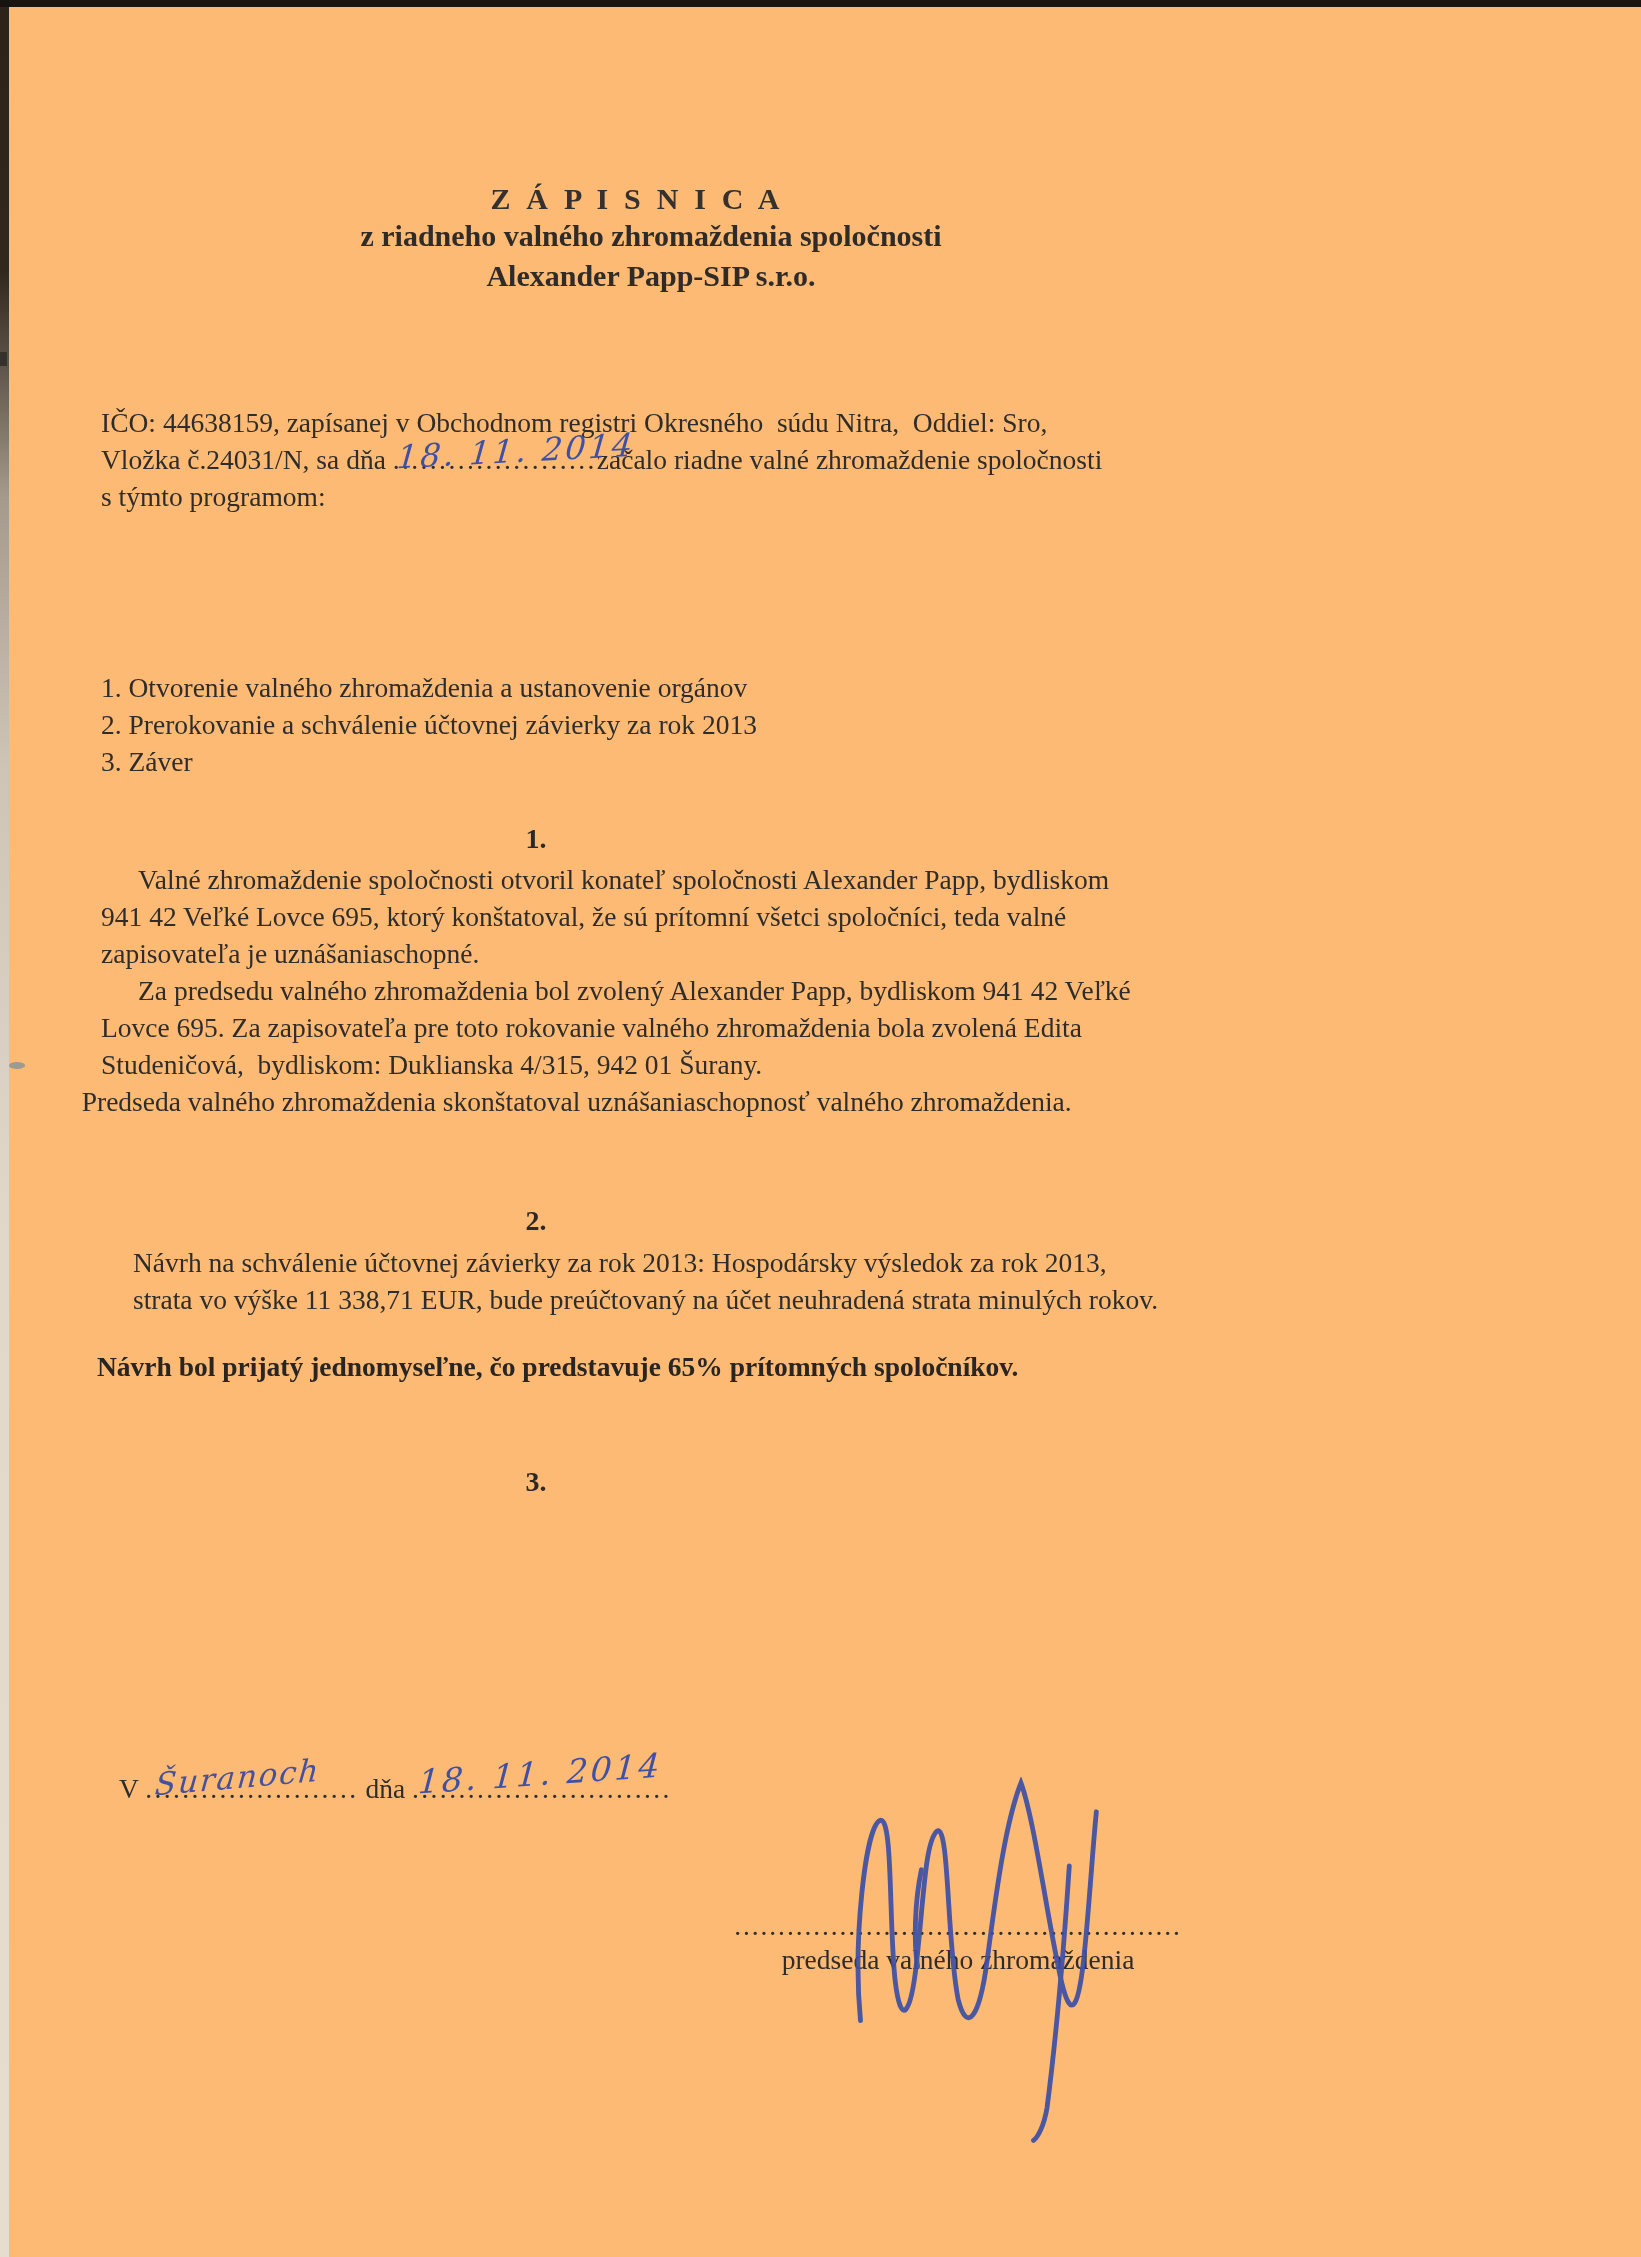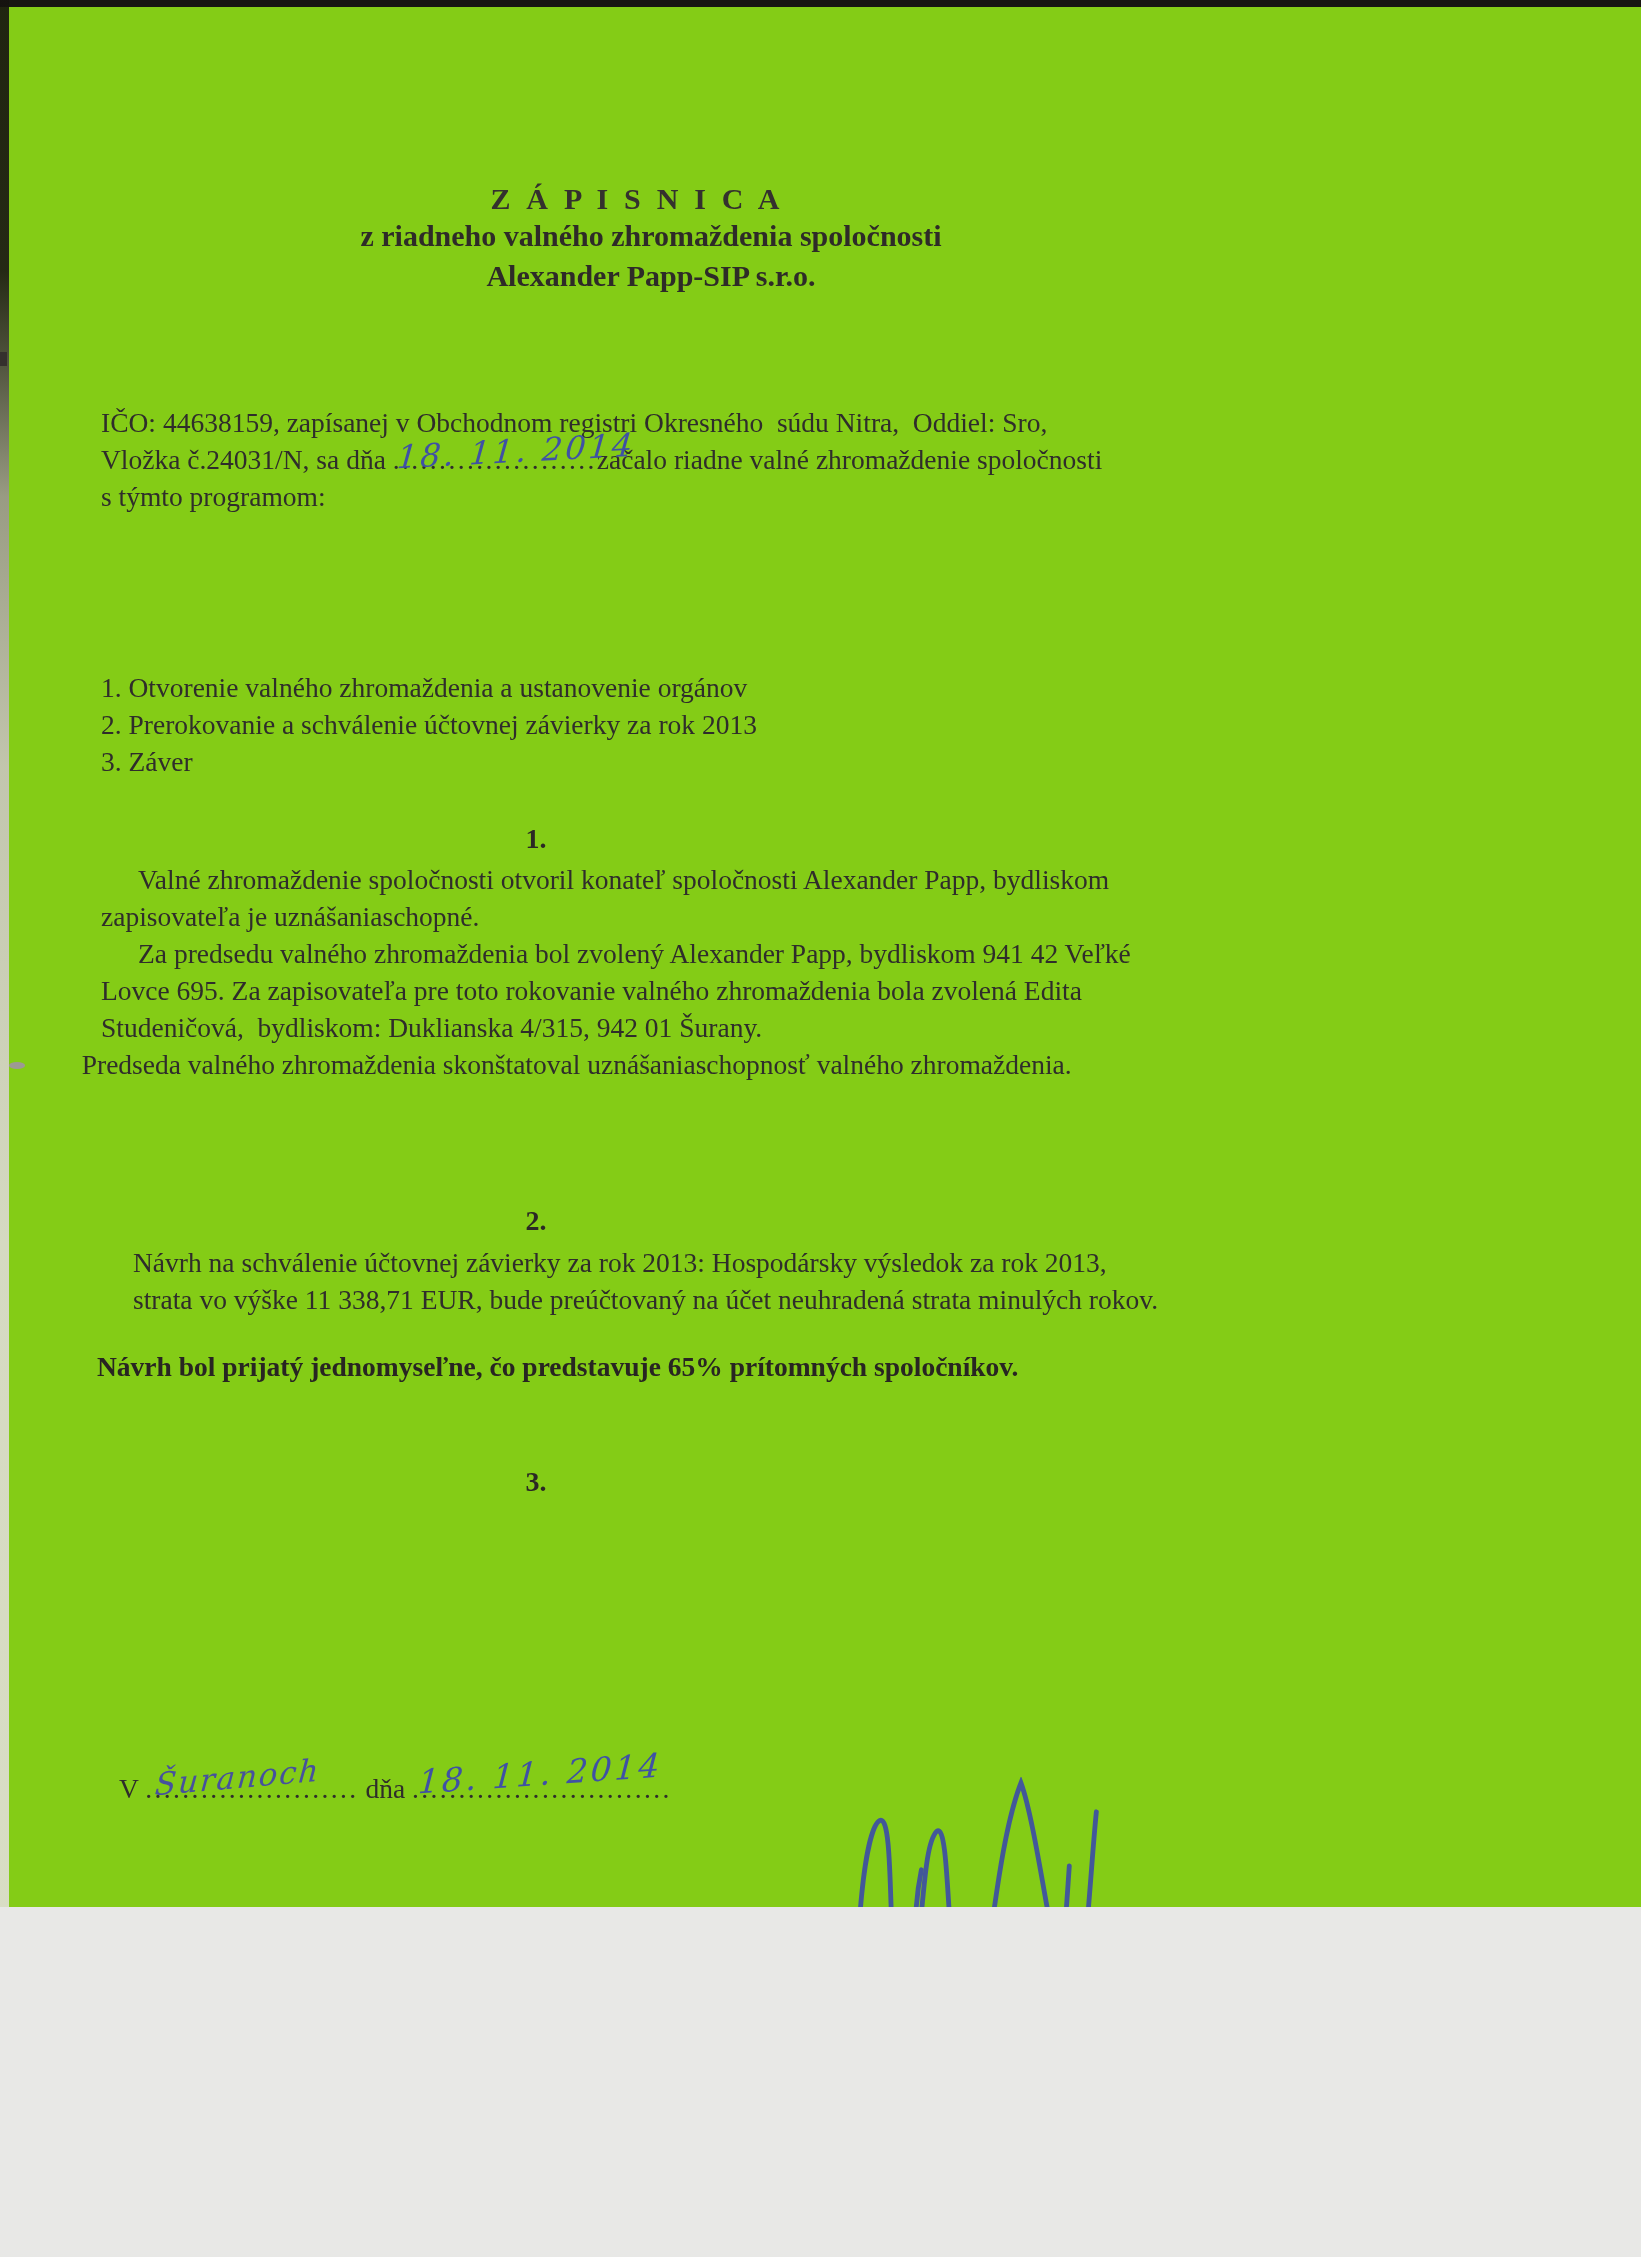--- a/index.html
+++ b/index.html
@@ -1,19 +1,19 @@
 <!DOCTYPE html>
 <html><head>
 <meta charset="utf-8">
 <style>
   html,body{margin:0;padding:0;background:#e8e8e6;}
   .page{
     position:relative;
-    width:1641px;height:1907px;
-    background:#84cc16;
+    width:1641px;height:2257px;
+    background:#fdba74;
     font-family:"Liberation Serif","DejaVu Serif",serif;
     color:#2f2d2b;
     overflow:hidden;
   }
   
   .edge-top{position:absolute;top:0;left:0;width:1641px;height:6.8px;background:#181512;}
   .edge-left{position:absolute;top:0;left:0;width:8.7px;height:2257px;
     background:linear-gradient(#15120f 0%,#1a1714 12%,#4a4641 16%,#9b968f 22%,#c9c5be 34%,#dedbd4 55%,#e4e1da 100%);
     opacity:.9;}
   .artifact-dash{position:absolute;left:8.7px;top:1062px;width:16.4px;height:6.8px;background:#9d9a93;border-radius:50%;}
@@ -77,20 +77,21 @@
 
   <div class="block" style="top:669px;">
     <div class="line">1. Otvorenie valného zhromaždenia a ustanovenie orgánov</div>
     <div class="line">2. Prerokovanie a schválenie účtovnej závierky za rok 2013</div>
     <div class="line">3. Záver</div>
   </div>
 
   <div class="sec-num" style="top:823px;">1.</div>
   <div class="block" style="top:861px;">
     <div class="line indent">Valné zhromaždenie spoločnosti otvoril konateľ spoločnosti Alexander Papp, bydliskom</div>
+    <div class="line">941 42 Veľké Lovce 695, ktorý konštatoval, že sú prítomní všetci spoločníci, teda valné</div>
     <div class="line">zapisovateľa je uznášaniaschopné.</div>
     <div class="line indent">Za predsedu valného zhromaždenia bol zvolený Alexander Papp, bydliskom 941 42 Veľké</div>
     <div class="line">Lovce 695. Za zapisovateľa pre toto rokovanie valného zhromaždenia bola zvolená Edita</div>
     <div class="line">Studeničová,  bydliskom: Duklianska 4/315, 942 01 Šurany.</div>
     <div class="line" style="margin-left:-19.3px;">Predseda valného zhromaždenia skonštatoval uznášaniaschopnosť valného zhromaždenia.</div>
   </div>
 
   <div class="sec-num" style="top:1205px;">2.</div>
   <div class="block" style="top:1244px;left:97px;margin-left:36px;">
     <div class="line">Návrh na schválenie účtovnej závierky za rok 2013: Hospodársky výsledok za rok 2013,</div>

